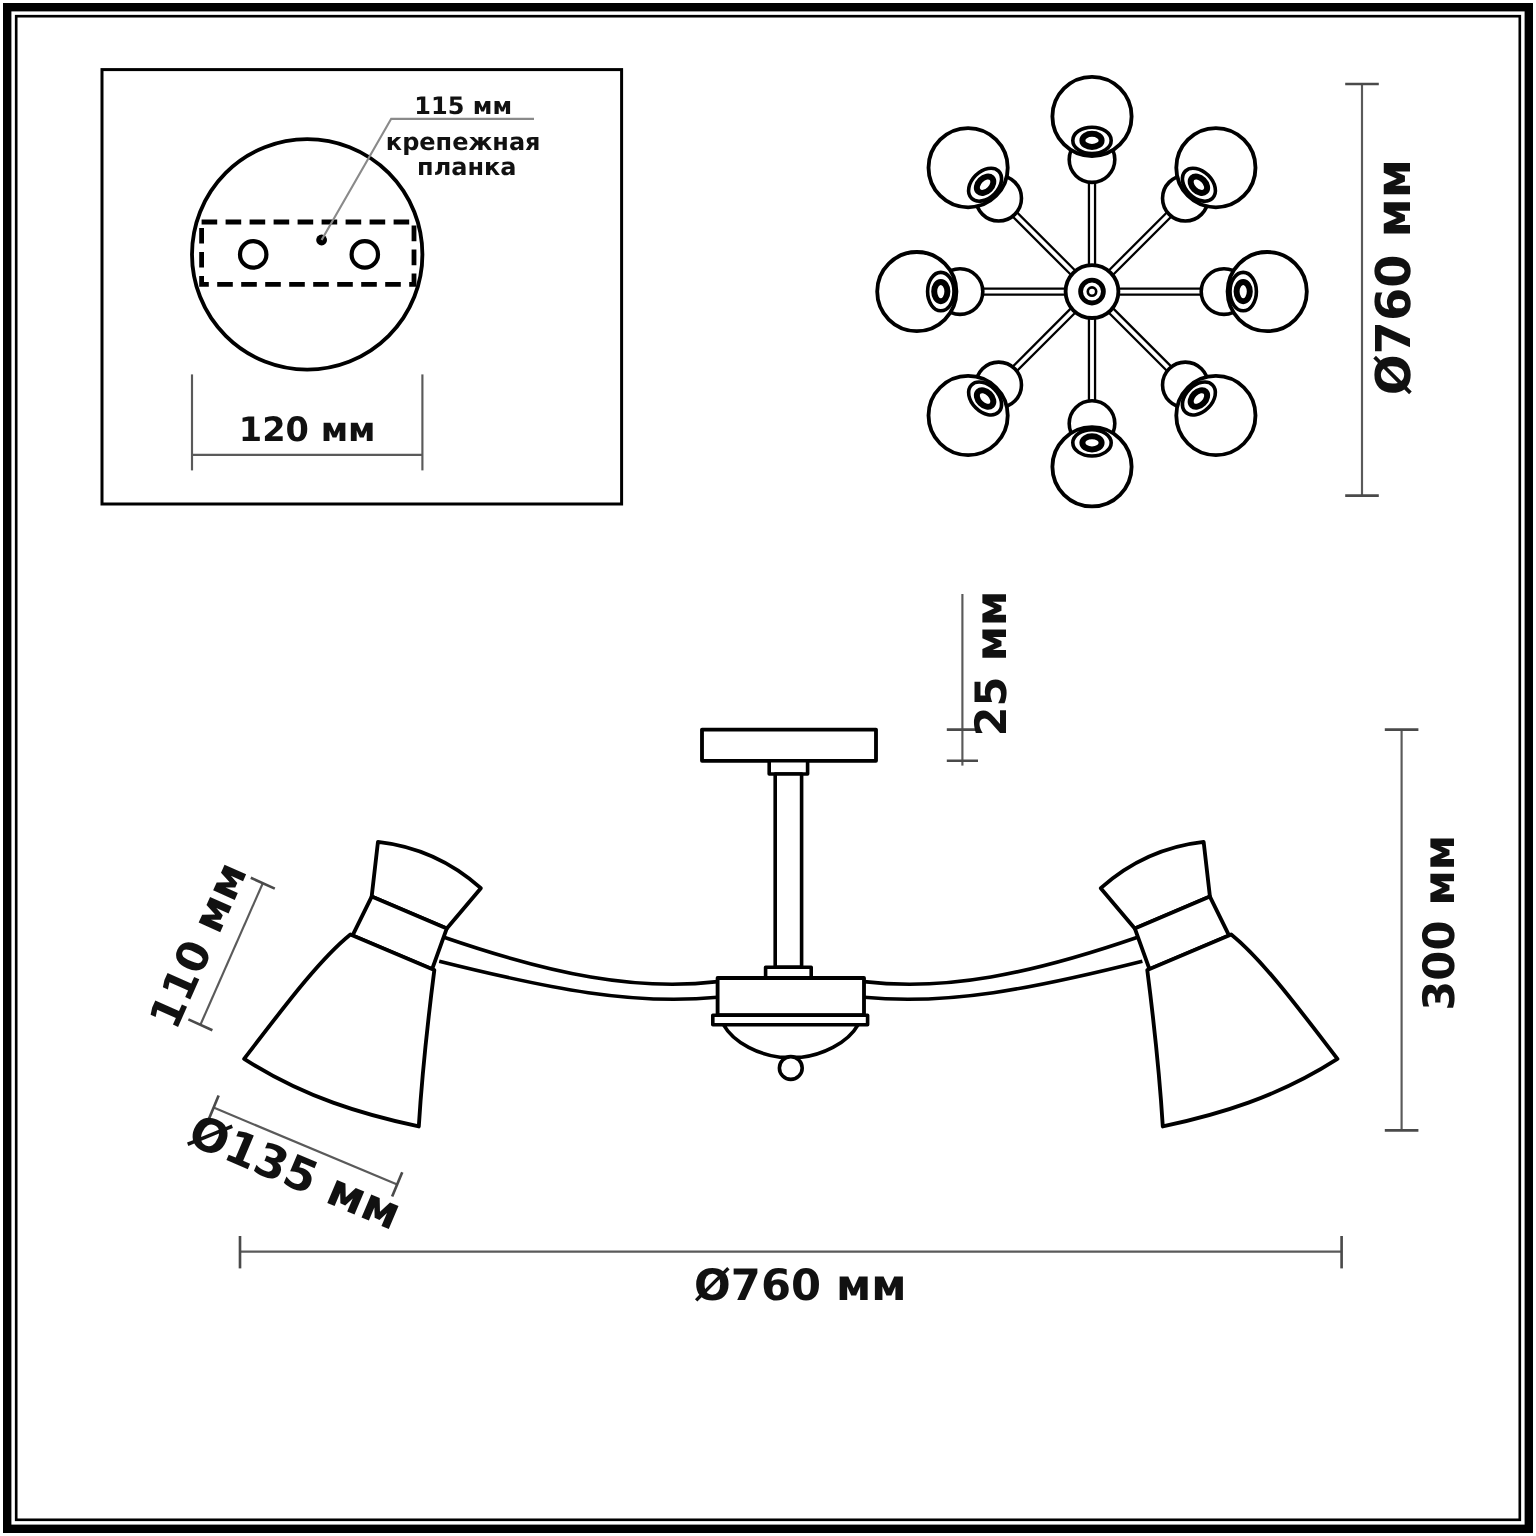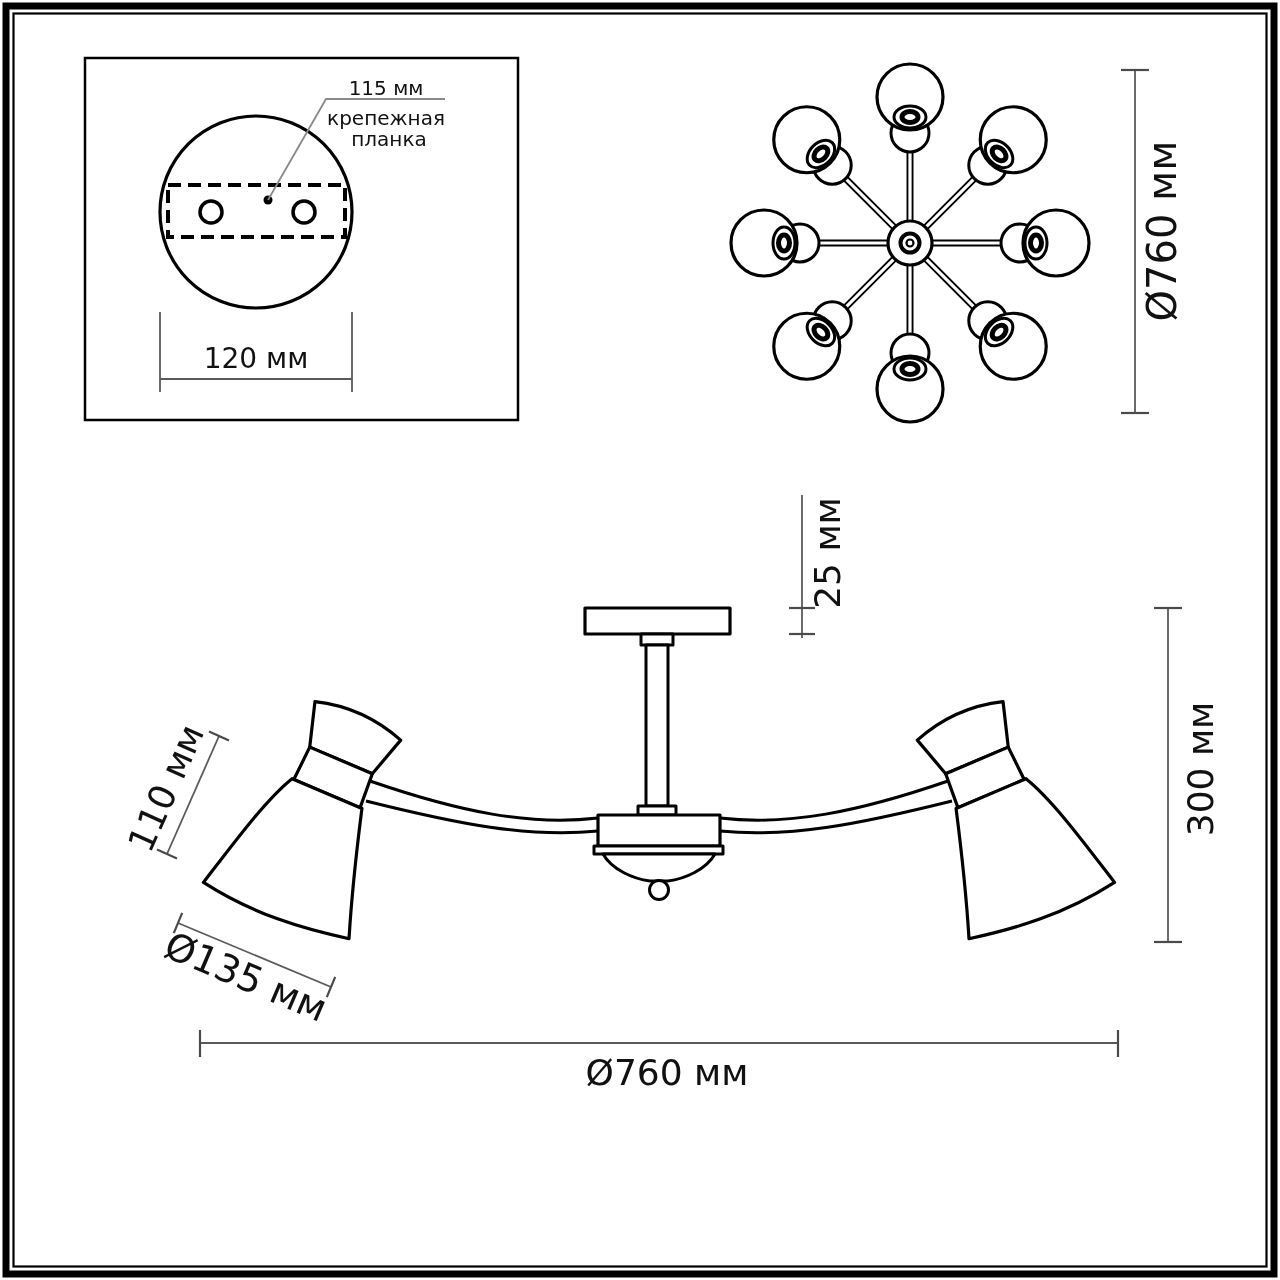--- a/index.html
+++ b/index.html
@@ -1,16 +1,16 @@
 <!DOCTYPE html>
 <html><head>
 <meta charset="utf-8">
 <style>
   html,body{margin:0;padding:0;background:#ffffff;}
-  .stage{width:1280px;height:1280px;position:relative;background:#ffffff;overflow:hidden;}
+  .stage{width:1280px;height:1280px;position:relative;background:#ffffff;overflow:hidden;font-weight:bold;}
   svg{display:block;}
   text{font-family:"DejaVu Sans","Liberation Sans",sans-serif;fill:#111111;}
   .dimtext{font-size:36px;}
   .dimtext-lg{font-size:40px;}
   .dimtext-md{font-size:38px;}
   .dimtext-sm{font-size:28px;}
   .insettext{font-size:20px;}
   .outline{fill:#ffffff;stroke:#000000;stroke-width:3.2;stroke-linejoin:round;}
   .outline-thin{fill:#ffffff;stroke:#000000;stroke-width:3;stroke-linejoin:round;}
   .dim{stroke:#5a5a5a;stroke-width:1.8;fill:none;}

